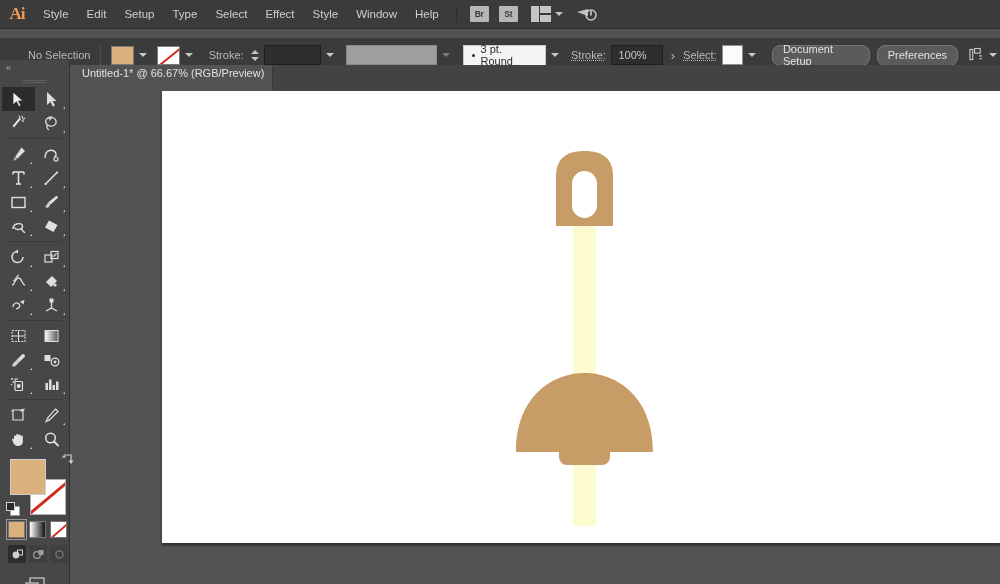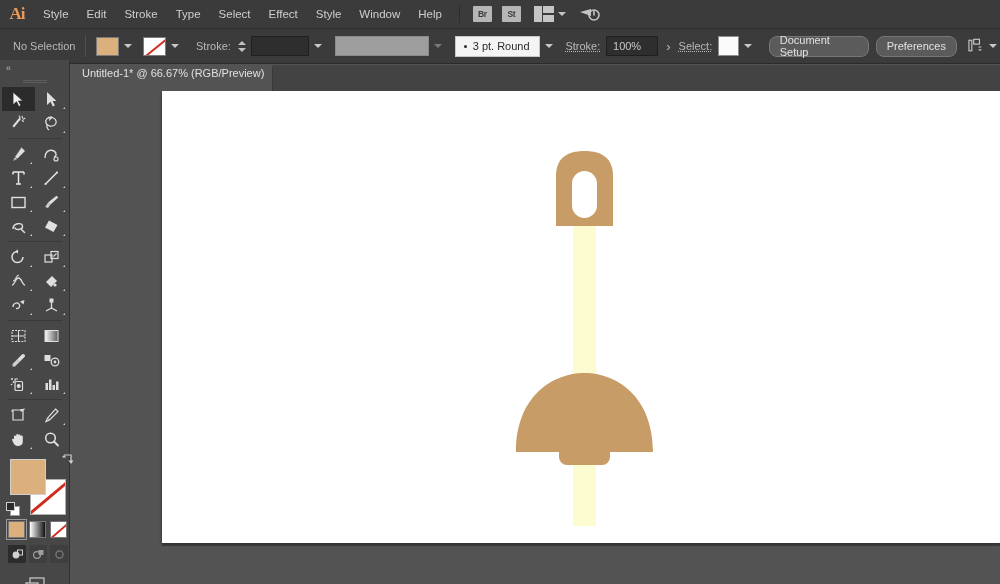--- a/index.html
+++ b/index.html
@@ -34,22 +34,22 @@
   }
   .mb-ws{ display:flex; align-items:center; margin-left:8px; gap:4px; }
   .ws-grid{ display:grid; grid-template-columns:8px 11px; grid-template-rows:7px 7px; gap:1.5px; }
   .ws-grid i{ background:#c5c5c5; display:block; }
   .ws-grid i:nth-child(1){ grid-row:1/3; }
   .chev{ width:0;height:0;border-left:4px solid transparent;border-right:4px solid transparent;border-top:4px solid #c5c5c5; }
   .mb-search{ margin-left:12px; display:flex; align-items:center; }
 
   
   .controlbar{
-    position:absolute; left:0; top:29px; width:1000px; height:35px;
-    background:#3b3b3b; display:flex; align-items:center; padding-left:13px;
+    position:absolute; left:0; top:38px; width:1000px; height:35px;
+    background:#3b3b3b; display:flex; align-items:center; padding-left:28px;
     border-bottom:1px solid #2b2b2b; gap:0;
   }
   .cb-label{ font-size:11px; color:#b9b9b9; white-space:nowrap; }
   .cb-sep{ width:1px; height:22px; background:#4f4f4f; margin:0 10px; }
   .sw-box{
     width:24px; height:19px; border:1px solid #7a7a7a; background:#dcb07c;
   }
   .sw-none{
     width:24px; height:19px; border:1px solid #7a7a7a; background:#fff; position:relative; overflow:hidden;
   }
@@ -185,21 +185,21 @@
 </style>
 </head>
 <body>
 
 <div id="app">
 
   <div class="menubar">
     <div class="ai-logo">Ai</div>
     <div class="menu-item">Style</div>
     <div class="menu-item">Edit</div>
-    <div class="menu-item">Stroke</div>
+    <div class="menu-item">Setup</div>
     <div class="menu-item">Type</div>
     <div class="menu-item">Select</div>
     <div class="menu-item">Effect</div>
     <div class="menu-item">Style</div>
     <div class="menu-item">Window</div>
     <div class="menu-item">Help</div>
     <div class="menu-sep"></div>
     <div class="mb-icon">Br</div>
     <div class="mb-icon">St</div>
     <div class="mb-ws">

